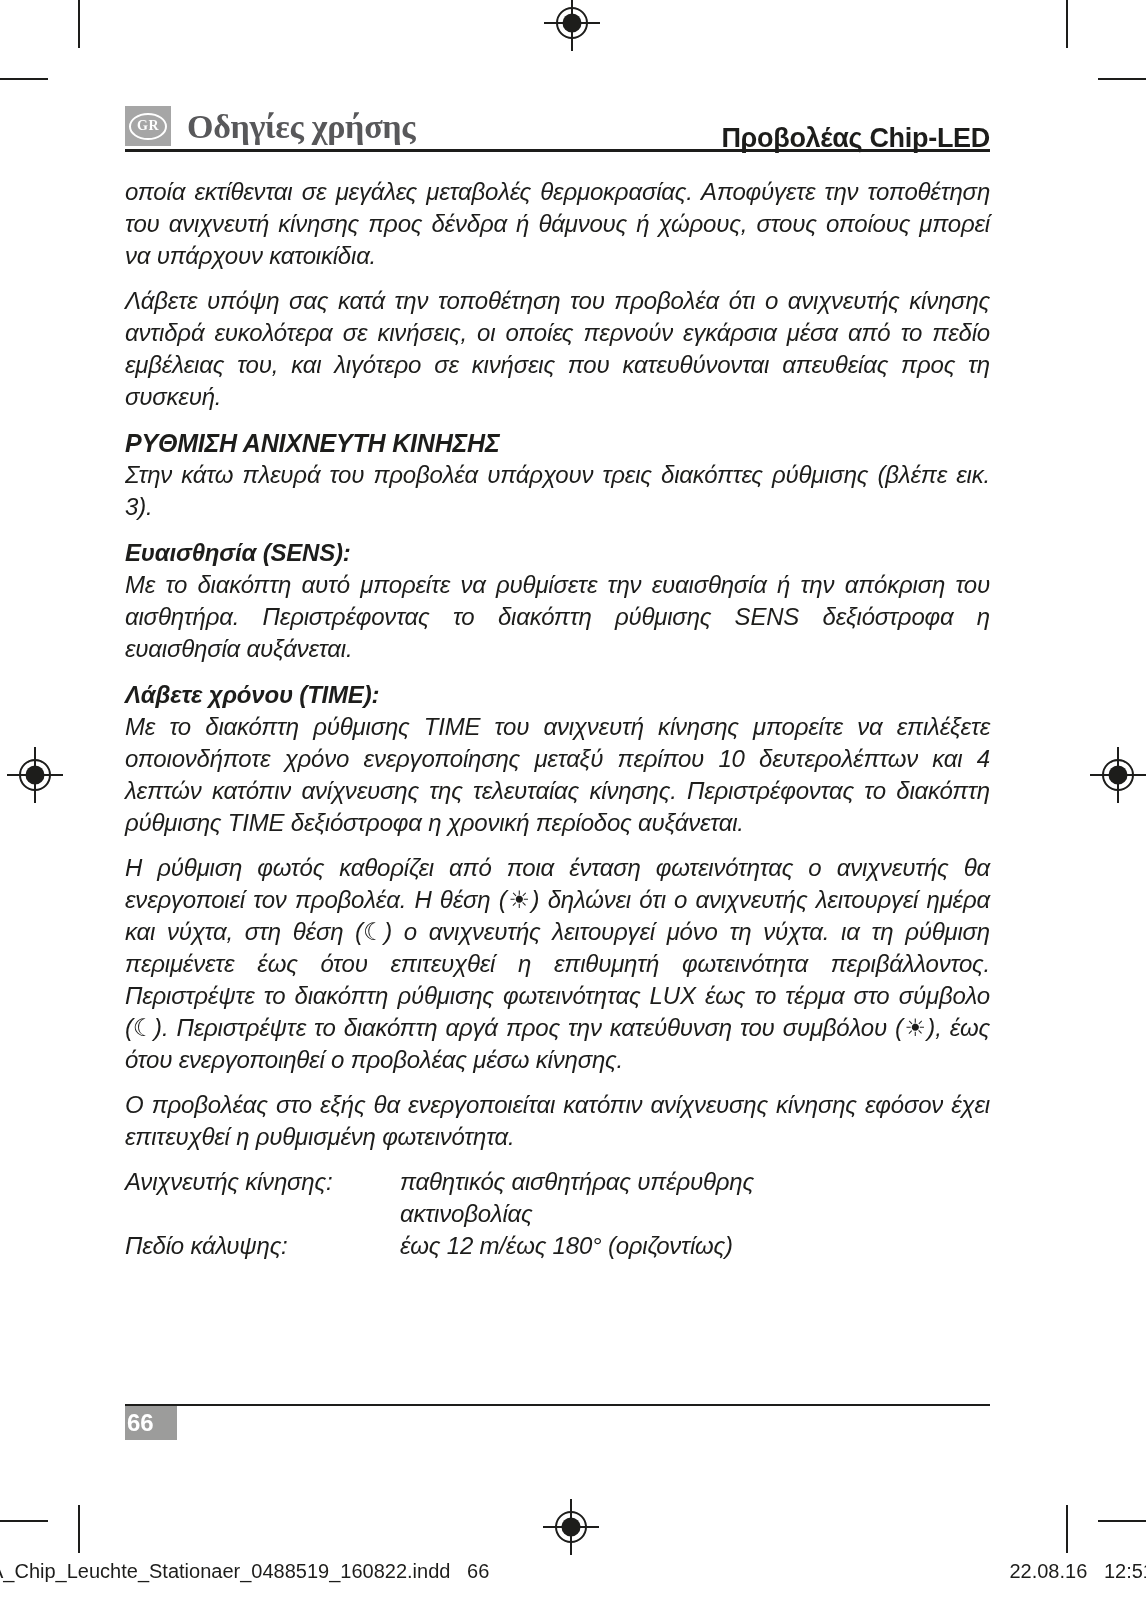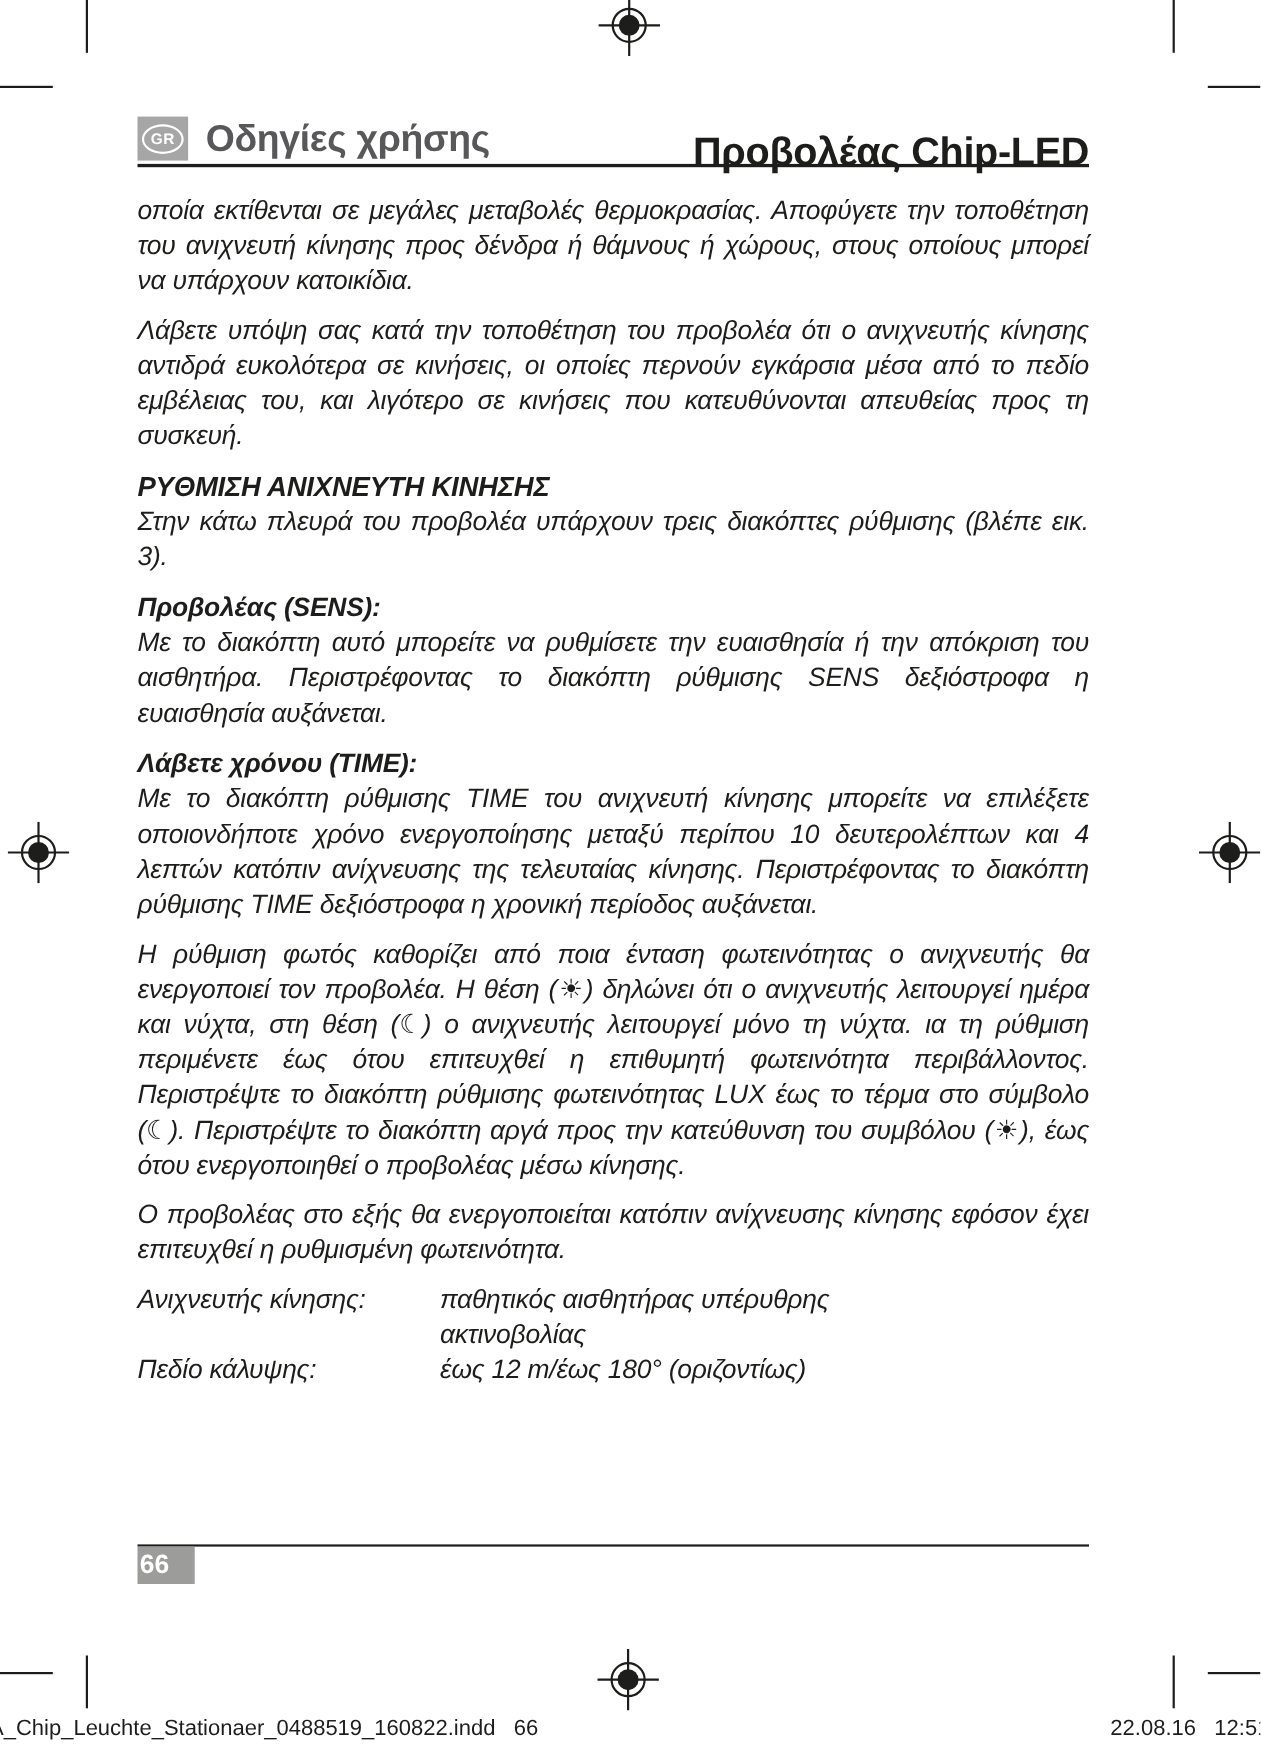--- a/index.html
+++ b/index.html
@@ -14,32 +14,32 @@
   
   .crop{position:absolute;background:#1d1d1b;}
   .crop.v{width:2px;height:48px;}
   .crop.h{width:48px;height:2px;}
   .regmark{position:absolute;}
   
   .header{
     position:absolute;left:125px;top:104px;width:865px;height:44px;
     display:flex;align-items:center;justify-content:space-between;
   }
-  .hdr-left{display:flex;align-items:center;gap:16px;}
+  .hdr-left{display:flex;align-items:flex-end;gap:16px;font-family:Liberation Serif, serif;}
   .gr-badge{
     width:46px;height:40px;background:#a6a6a6;
     display:flex;align-items:center;justify-content:center;flex:0 0 auto;
   }
   .gr-oval{
     width:34px;height:23px;border:2px solid #ffffff;border-radius:50%;
     display:flex;align-items:center;justify-content:center;
     color:#ffffff;font-size:14px;font-weight:bold;letter-spacing:0.5px;
   }
   .hdr-title-left{font-size:34px;font-weight:bold;color:#58585a;letter-spacing:-0.3px;}
-  .hdr-title-right{font-size:36px;font-weight:bold;color:#1d1d1b;letter-spacing:-0.3px;margin-top:24px;}
+  .hdr-title-right{font-size:27px;font-weight:bold;color:#1d1d1b;letter-spacing:-0.3px;margin-top:24px;}
   .hdr-rule{position:absolute;left:125px;top:149px;width:865px;height:3px;background:#1d1d1b;}
   
   .doc{
     position:absolute;left:125px;top:176px;width:865px;
     font-size:24px;line-height:32px;letter-spacing:-0.2px;font-style:italic;
   }
   .doc p{margin:0 0 13px 0;text-align:justify;}
   .doc h2{margin:14px 0 0 0;font-size:25px;font-weight:bold;line-height:32px;}
   .doc h3{margin:14px 0 0 0;font-size:24px;font-weight:bold;line-height:32px;}
   .specs{margin-top:0;}
@@ -110,21 +110,21 @@
   </div>
   <div class="hdr-rule"></div>
 
   <div class="doc">
     <p>οποία εκτίθενται σε μεγάλες μεταβολές θερμοκρασίας. Αποφύγετε την τοποθέτηση του ανιχνευτή κίνησης προς δένδρα ή θάμνους ή χώρους, στους οποίους μπορεί να υπάρχουν κατοικίδια.</p>
     <p>Λάβετε υπόψη σας κατά την τοποθέτηση του προβολέα ότι ο ανιχνευτής κίνησης αντιδρά ευκολότερα σε κινήσεις, οι οποίες περνούν εγκάρσια μέσα από το πεδίο εμβέλειας του, και λιγότερο σε κινήσεις που κατευθύνονται απευθείας προς τη συσκευή.</p>
 
     <h2>ΡΥΘΜΙΣΗ ΑΝΙΧΝΕΥΤΗ ΚΙΝΗΣΗΣ</h2>
     <p>Στην κάτω πλευρά του προβολέα υπάρχουν τρεις διακόπτες ρύθμισης (βλέπε εικ. 3).</p>
 
-    <h3>Προβολέας (SENS):</h3>
+    <h3>Ευαισθησία (SENS):</h3>
     <p>Με το διακόπτη αυτό μπορείτε να ρυθμίσετε την ευαισθησία ή την απόκριση του αισθητήρα. Περιστρέφοντας το διακόπτη ρύθμισης SENS δεξιόστροφα η ευαισθησία αυξάνεται.</p>
 
     <h3>Λάβετε χρόνου (TIME):</h3>
     <p>Με το διακόπτη ρύθμισης TIME του ανιχνευτή κίνησης μπορείτε να επιλέξετε οποιονδήποτε χρόνο ενεργοποίησης μεταξύ περίπου 10 δευτερολέπτων και 4 λεπτών κατόπιν ανίχνευσης της τελευταίας κίνησης. Περιστρέφοντας το διακόπτη ρύθμισης TIME δεξιόστροφα η χρονική περίοδος αυξάνεται.</p>
 
     <p>Η ρύθμιση φωτός καθορίζει από ποια ένταση φωτεινότητας ο ανιχνευτής θα ενεργοποιεί τον προβολέα. Η θέση (☀) δηλώνει ότι ο ανιχνευτής λειτουργεί ημέρα και νύχτα, στη θέση (☾) ο ανιχνευτής λειτουργεί μόνο τη νύχτα. ια τη ρύθμιση περιμένετε έως ότου επιτευχθεί η επιθυμητή φωτεινότητα περιβάλλοντος. Περιστρέψτε το διακόπτη ρύθμισης φωτεινότητας LUX έως το τέρμα στο σύμβολο (☾). Περιστρέψτε το διακόπτη αργά προς την κατεύθυνση του συμβόλου (☀), έως ότου ενεργοποιηθεί ο προβολέας μέσω κίνησης.</p>
 
     <p>Ο προβολέας στο εξής θα ενεργοποιείται κατόπιν ανίχνευσης κίνησης εφόσον έχει επιτευχθεί η ρυθμισμένη φωτεινότητα.</p>
 
     <div class="specs">

